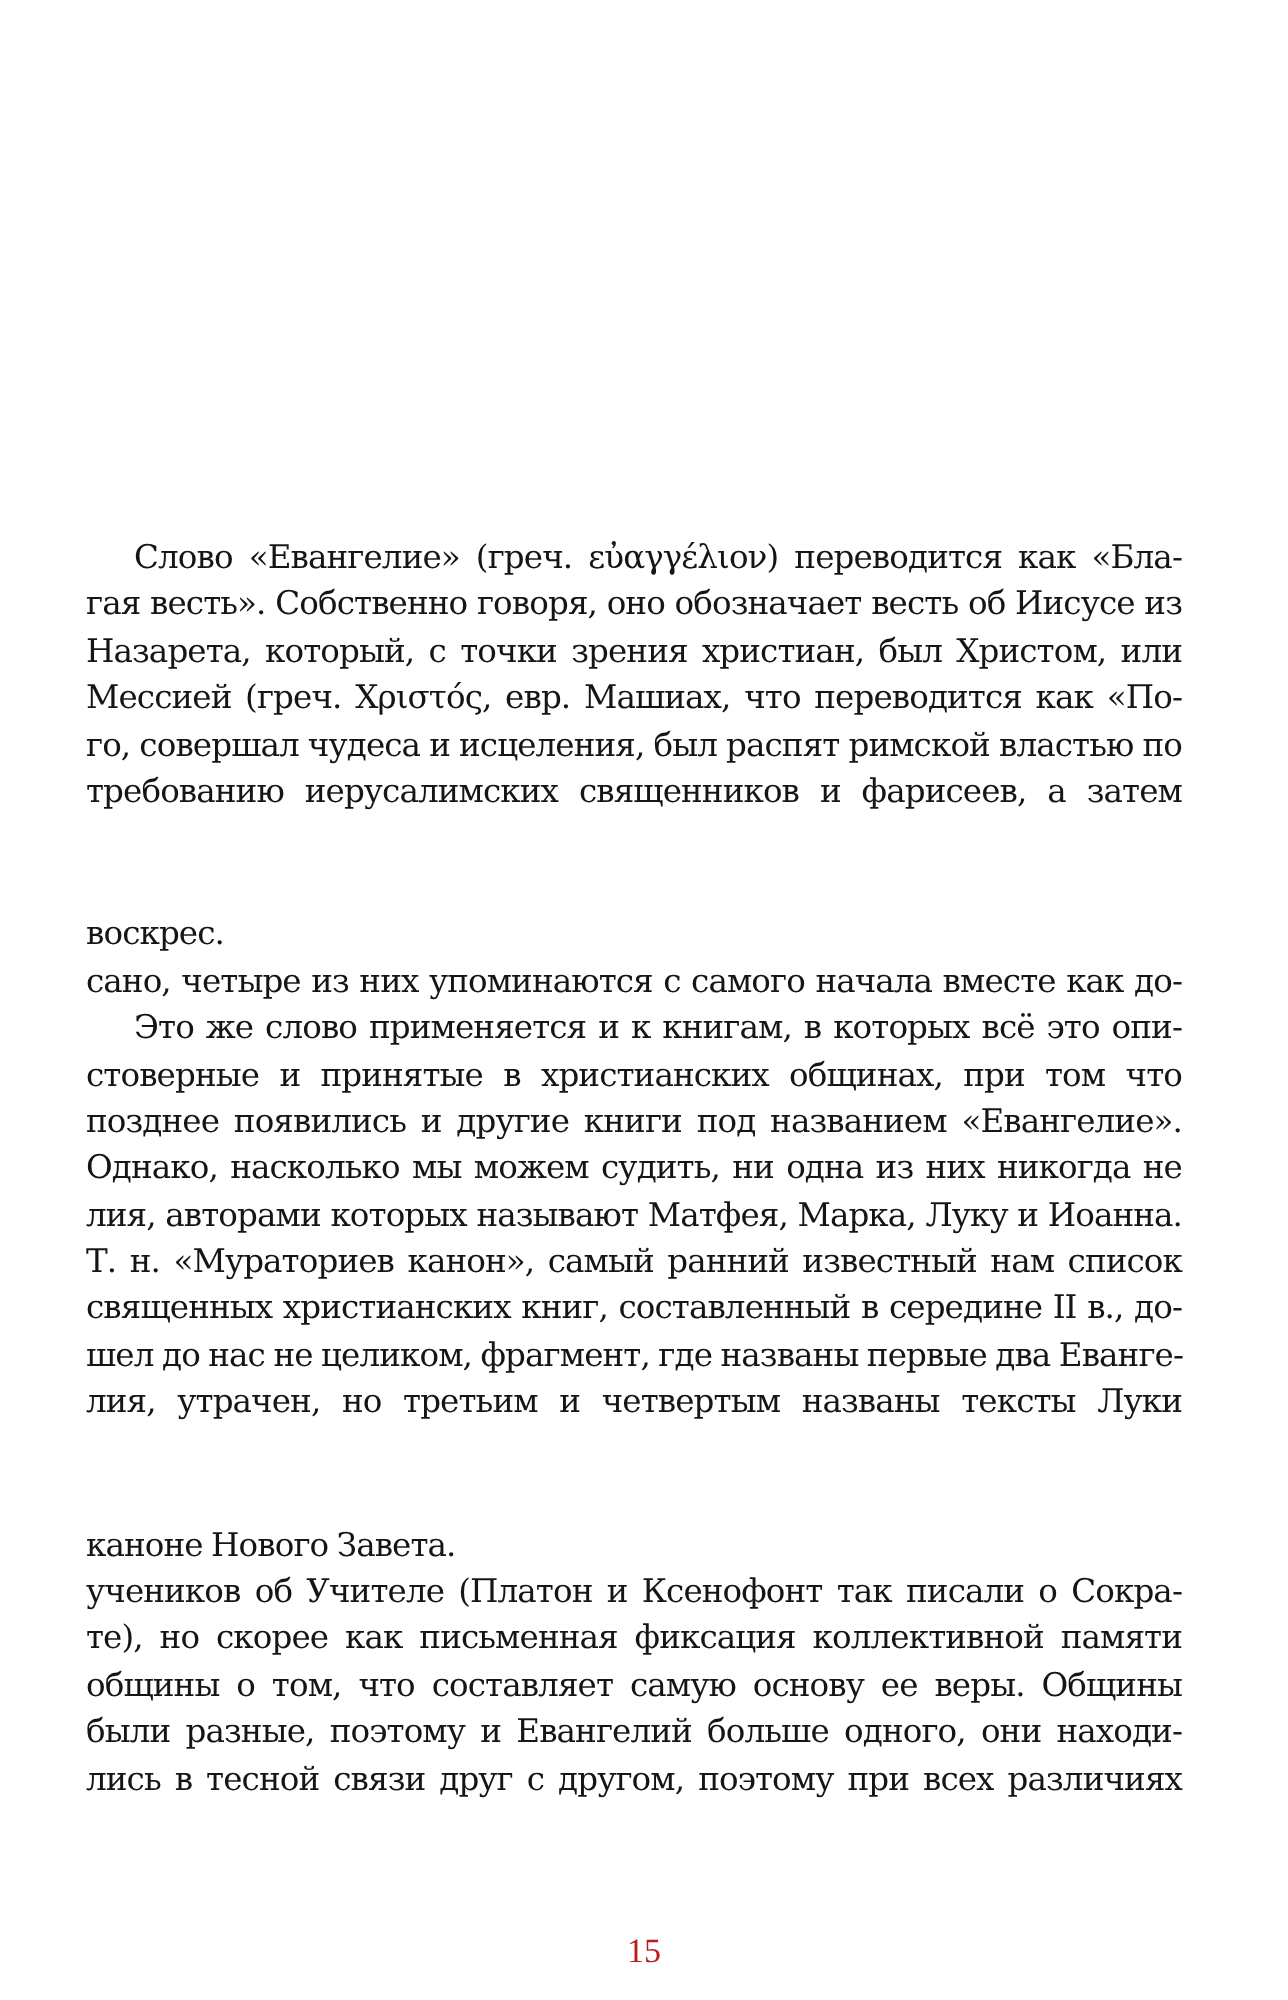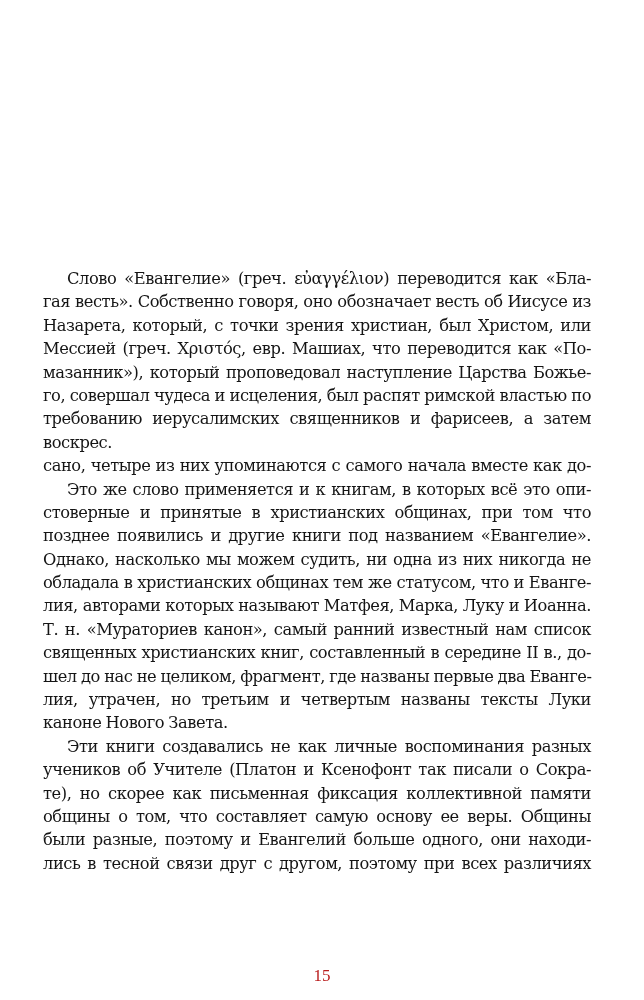--- a/index.html
+++ b/index.html
@@ -36,20 +36,21 @@
       text-align: justify;
       text-align-last: justify;
       letter-spacing: -0.45px;
       word-spacing: -0.5px;
     }
     .line.indent {
       padding-left: 24px;
     }
     .line.last {
       text-align-last: left;
+      margin-top: 48px;
     }
     .page-number {
       position: absolute;
       left: 0;
       width: 644px;
       top: 966px;
       text-align: center;
       font-family: "Liberation Serif", serif;
       font-size: 17px;
       color: #b91c1c;
@@ -59,43 +60,40 @@
 <body>
 
 <div class="page">
   <div class="text-block">
 
     <div>
       <span class="line indent">Слово «Евангелие» (греч. εὐαγγέλιον) переводится как «Бла-</span>
       <span class="line">гая весть». Собственно говоря, оно обозначает весть об Иисусе из</span>
       <span class="line">Назарета, который, с точки зрения христиан, был Христом, или</span>
       <span class="line">Мессией (греч. Χριστός, евр. Машиах, что переводится как «По-</span>
-      <span class="line">мазанник»), который проповедовал наступление Царства Божье-</span>
       <span class="line">го, совершал чудеса и исцеления, был распят римской властью по</span>
       <span class="line">требованию иерусалимских священников и фарисеев, а затем</span>
       <span class="line last">воскрес.</span>
     </div>
 
     <div>
       <span class="line">сано, четыре из них упоминаются с самого начала вместе как до-</span>
       <span class="line indent">Это же слово применяется и к книгам, в которых всё это опи-</span>
       <span class="line">стоверные и принятые в христианских общинах, при том что</span>
       <span class="line">позднее появились и другие книги под названием «Евангелие».</span>
       <span class="line">Однако, насколько мы можем судить, ни одна из них никогда не</span>
-      <span class="line">обладала в христианских общинах тем же статусом, что и Еванге-</span>
       <span class="line">лия, авторами которых называют Матфея, Марка, Луку и Иоанна.</span>
       <span class="line">Т. н. «Мураториев канон», самый ранний известный нам список</span>
       <span class="line">священных христианских книг, составленный в середине II в., до-</span>
       <span class="line">шел до нас не целиком, фрагмент, где названы первые два Еванге-</span>
       <span class="line">лия, утрачен, но третьим и четвертым названы тексты Луки</span>
       <span class="line last">каноне Нового Завета.</span>
     </div>
 
     <div>
-      <span class="line indent">Эти книги создавались не как личные воспоминания разных</span>
       <span class="line">учеников об Учителе (Платон и Ксенофонт так писали о Сокра-</span>
       <span class="line">те), но скорее как письменная фиксация коллективной памяти</span>
       <span class="line">общины о том, что составляет самую основу ее веры. Общины</span>
       <span class="line">были разные, поэтому и Евангелий больше одного, они находи-</span>
       <span class="line">лись в тесной связи друг с другом, поэтому при всех различиях</span>
     </div>
 
   </div>
 
   <div class="page-number">15</div>

